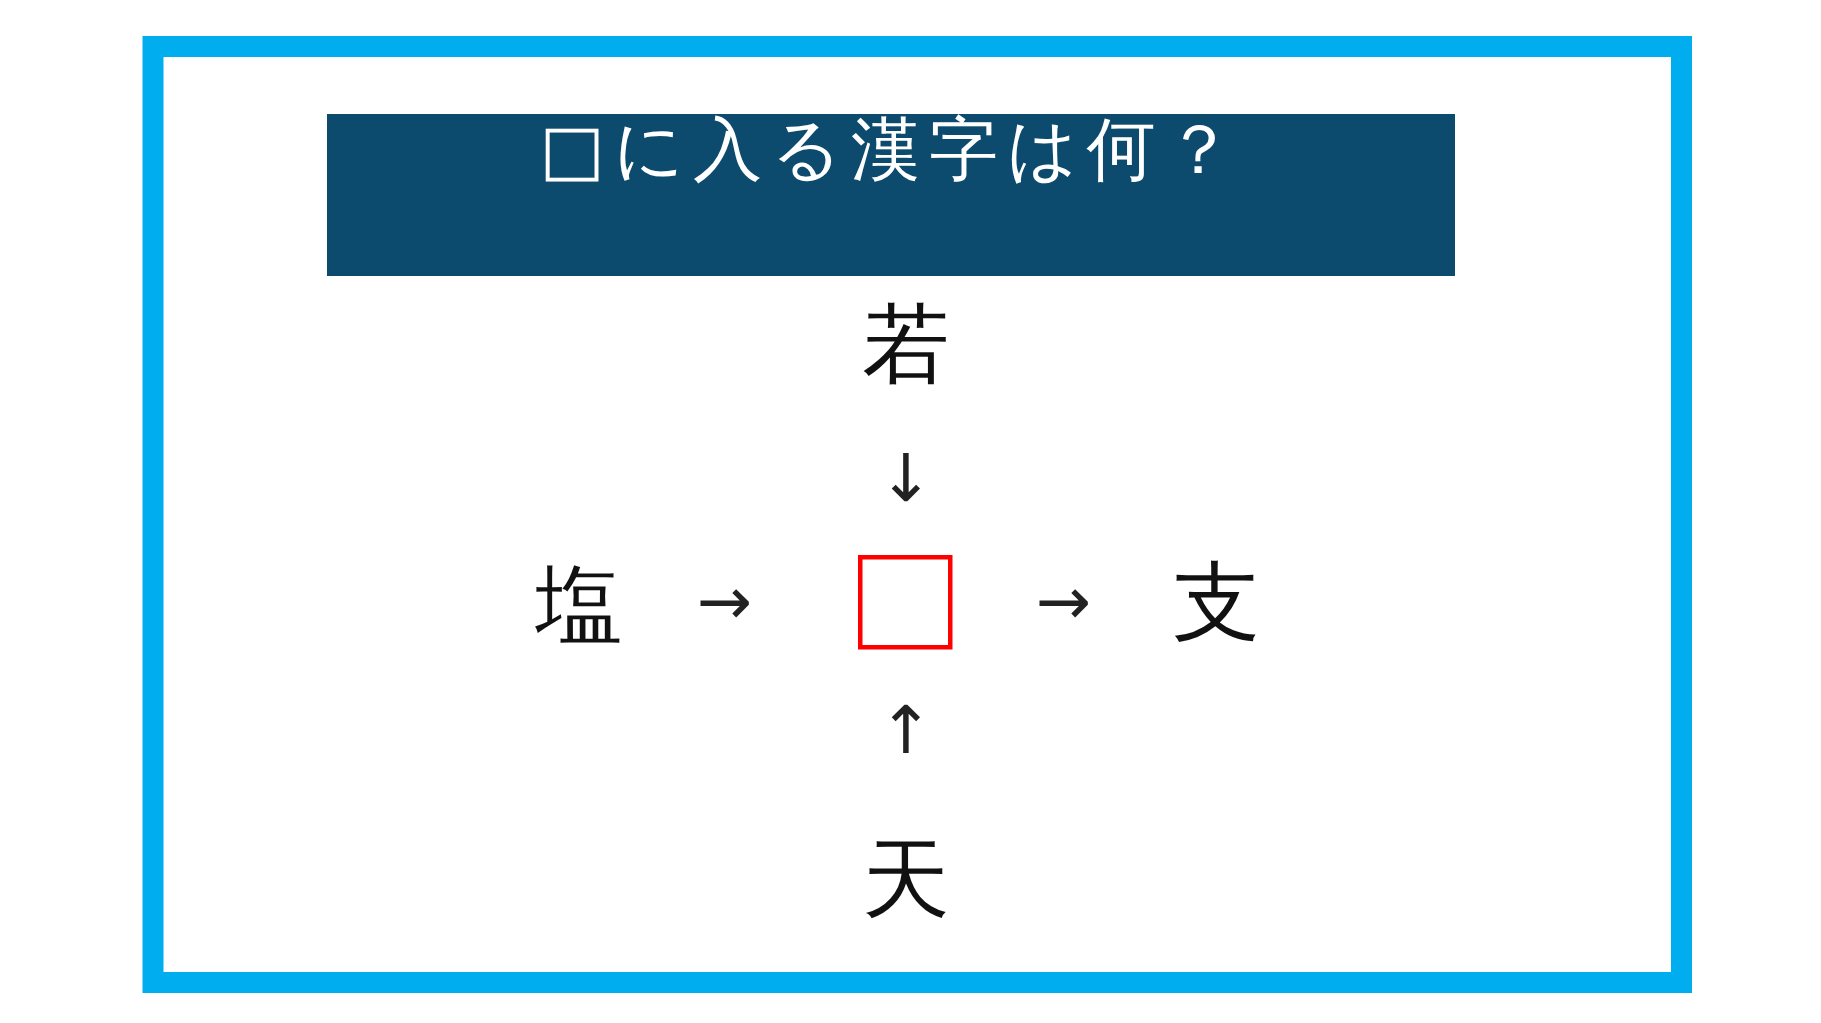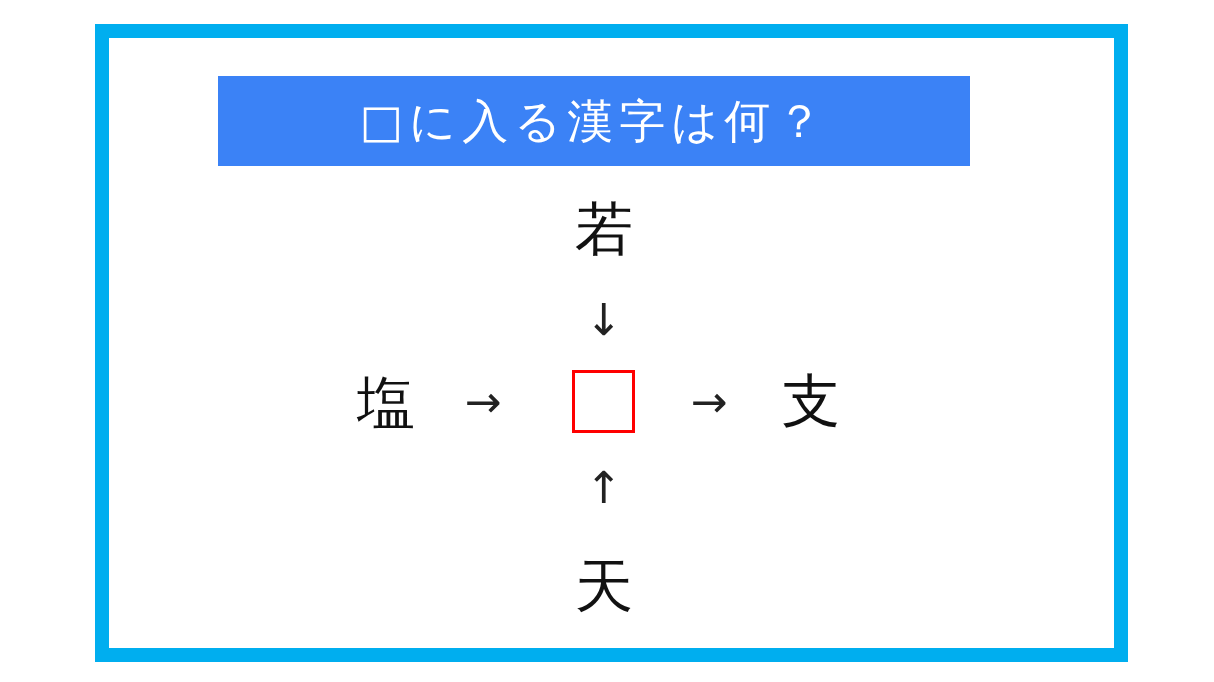--- a/index.html
+++ b/index.html
@@ -5,22 +5,22 @@
   html, body { margin:0; padding:0; }
   body {
     width:1214px; height:682px; background:#ffffff; position:relative; overflow:hidden;
     font-family: "DejaVu Sans", sans-serif;
   }
   .frame {
     position:absolute; left:95px; top:24px; width:1005px; height:610px;
     border:14px solid #00aeef; background:#ffffff;
   }
   .banner {
-    position:absolute; left:218px; top:76px; width:752px; height:90px;
-    background:#3b82f6; display:flex; align-items:center; justify-content:center;
+    position:absolute; left:218px; top:76px; width:752px; height:108px;
+    background:#0c4a6e; display:flex; justify-content:center;
   }
   .banner-text {
     color:#ffffff; font-size:46px; letter-spacing:6px; line-height:1;
     font-family: "DejaVu Sans", sans-serif;
   }
   .kanji {
     position:absolute; font-size:58px; line-height:58px; color:#111111;
     width:64px; text-align:center;
     font-family: "DejaVu Sans", sans-serif;
   }

